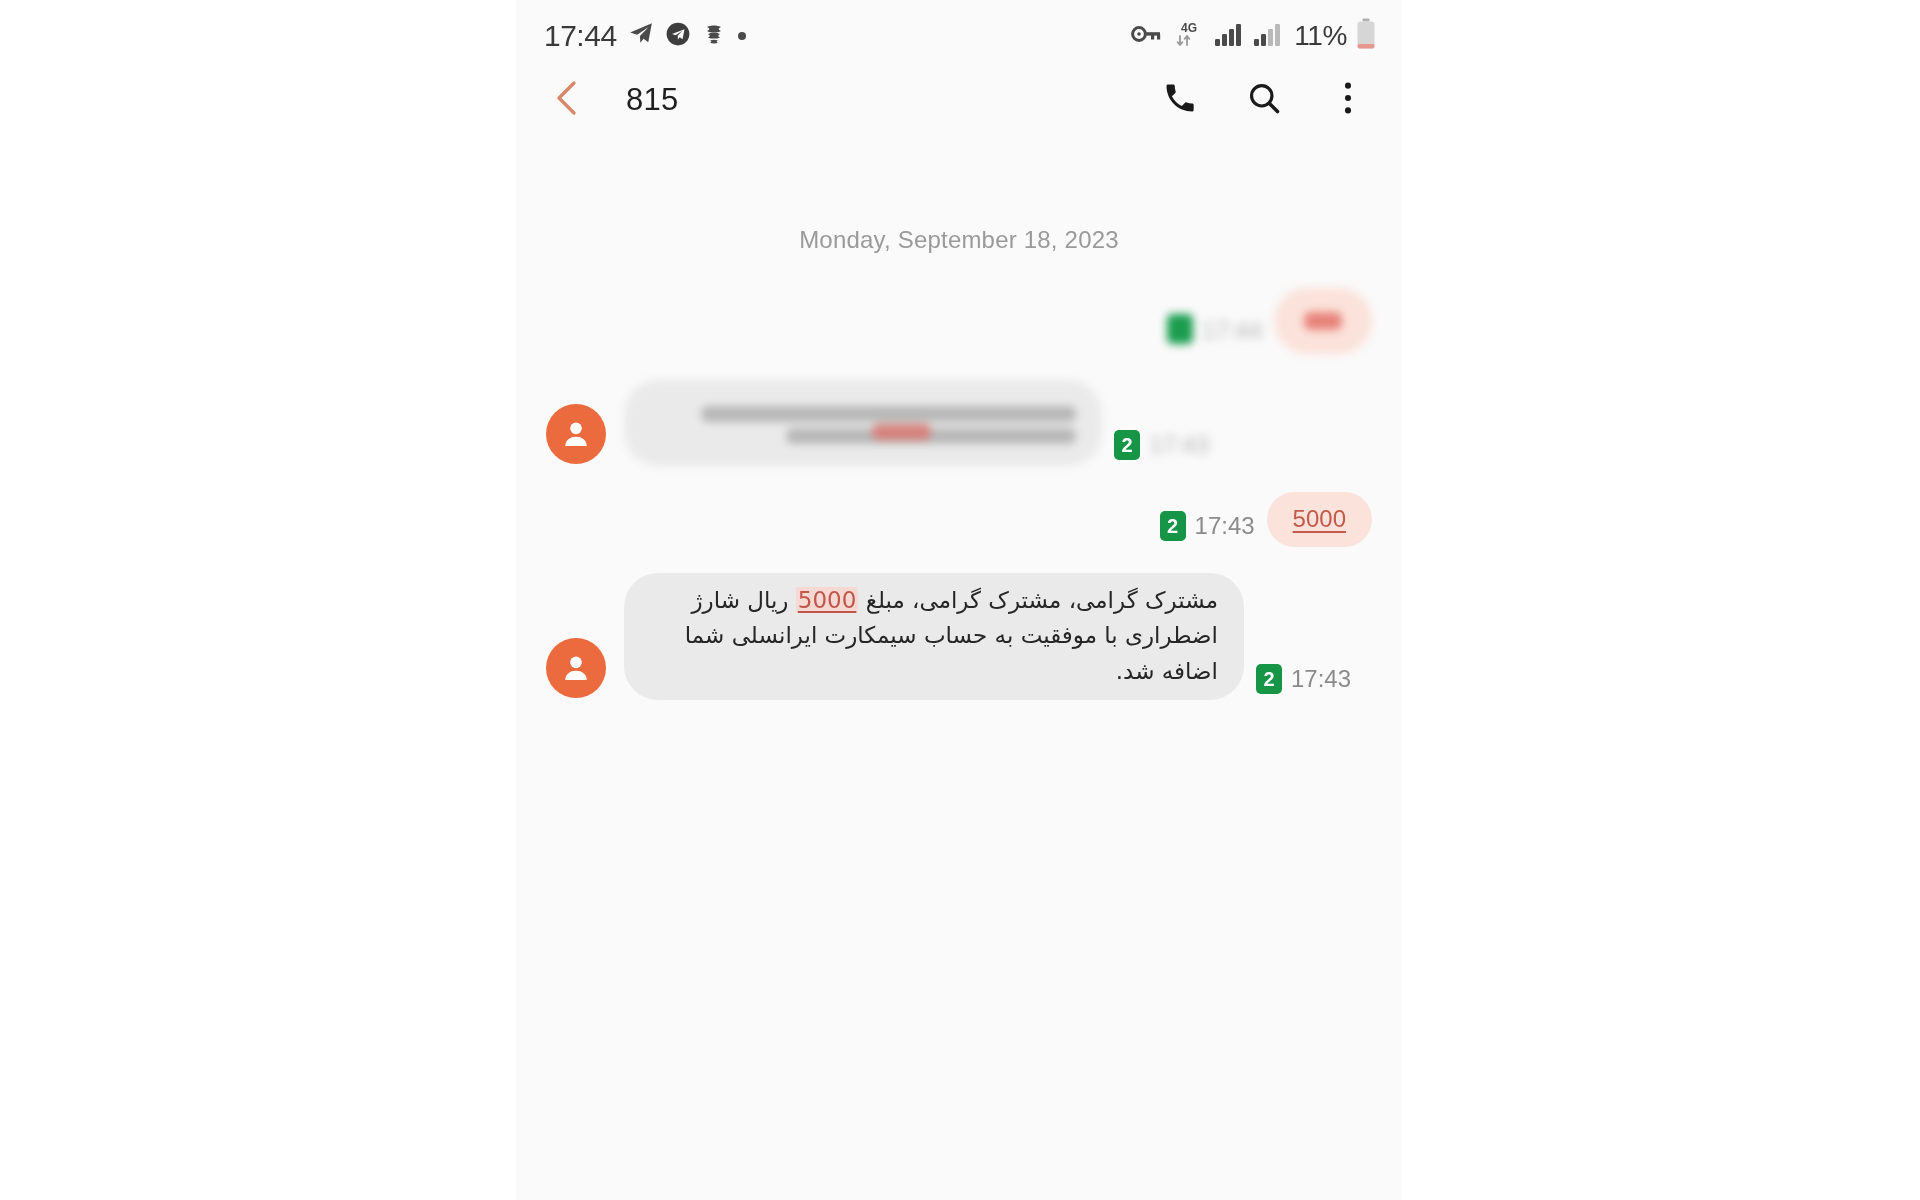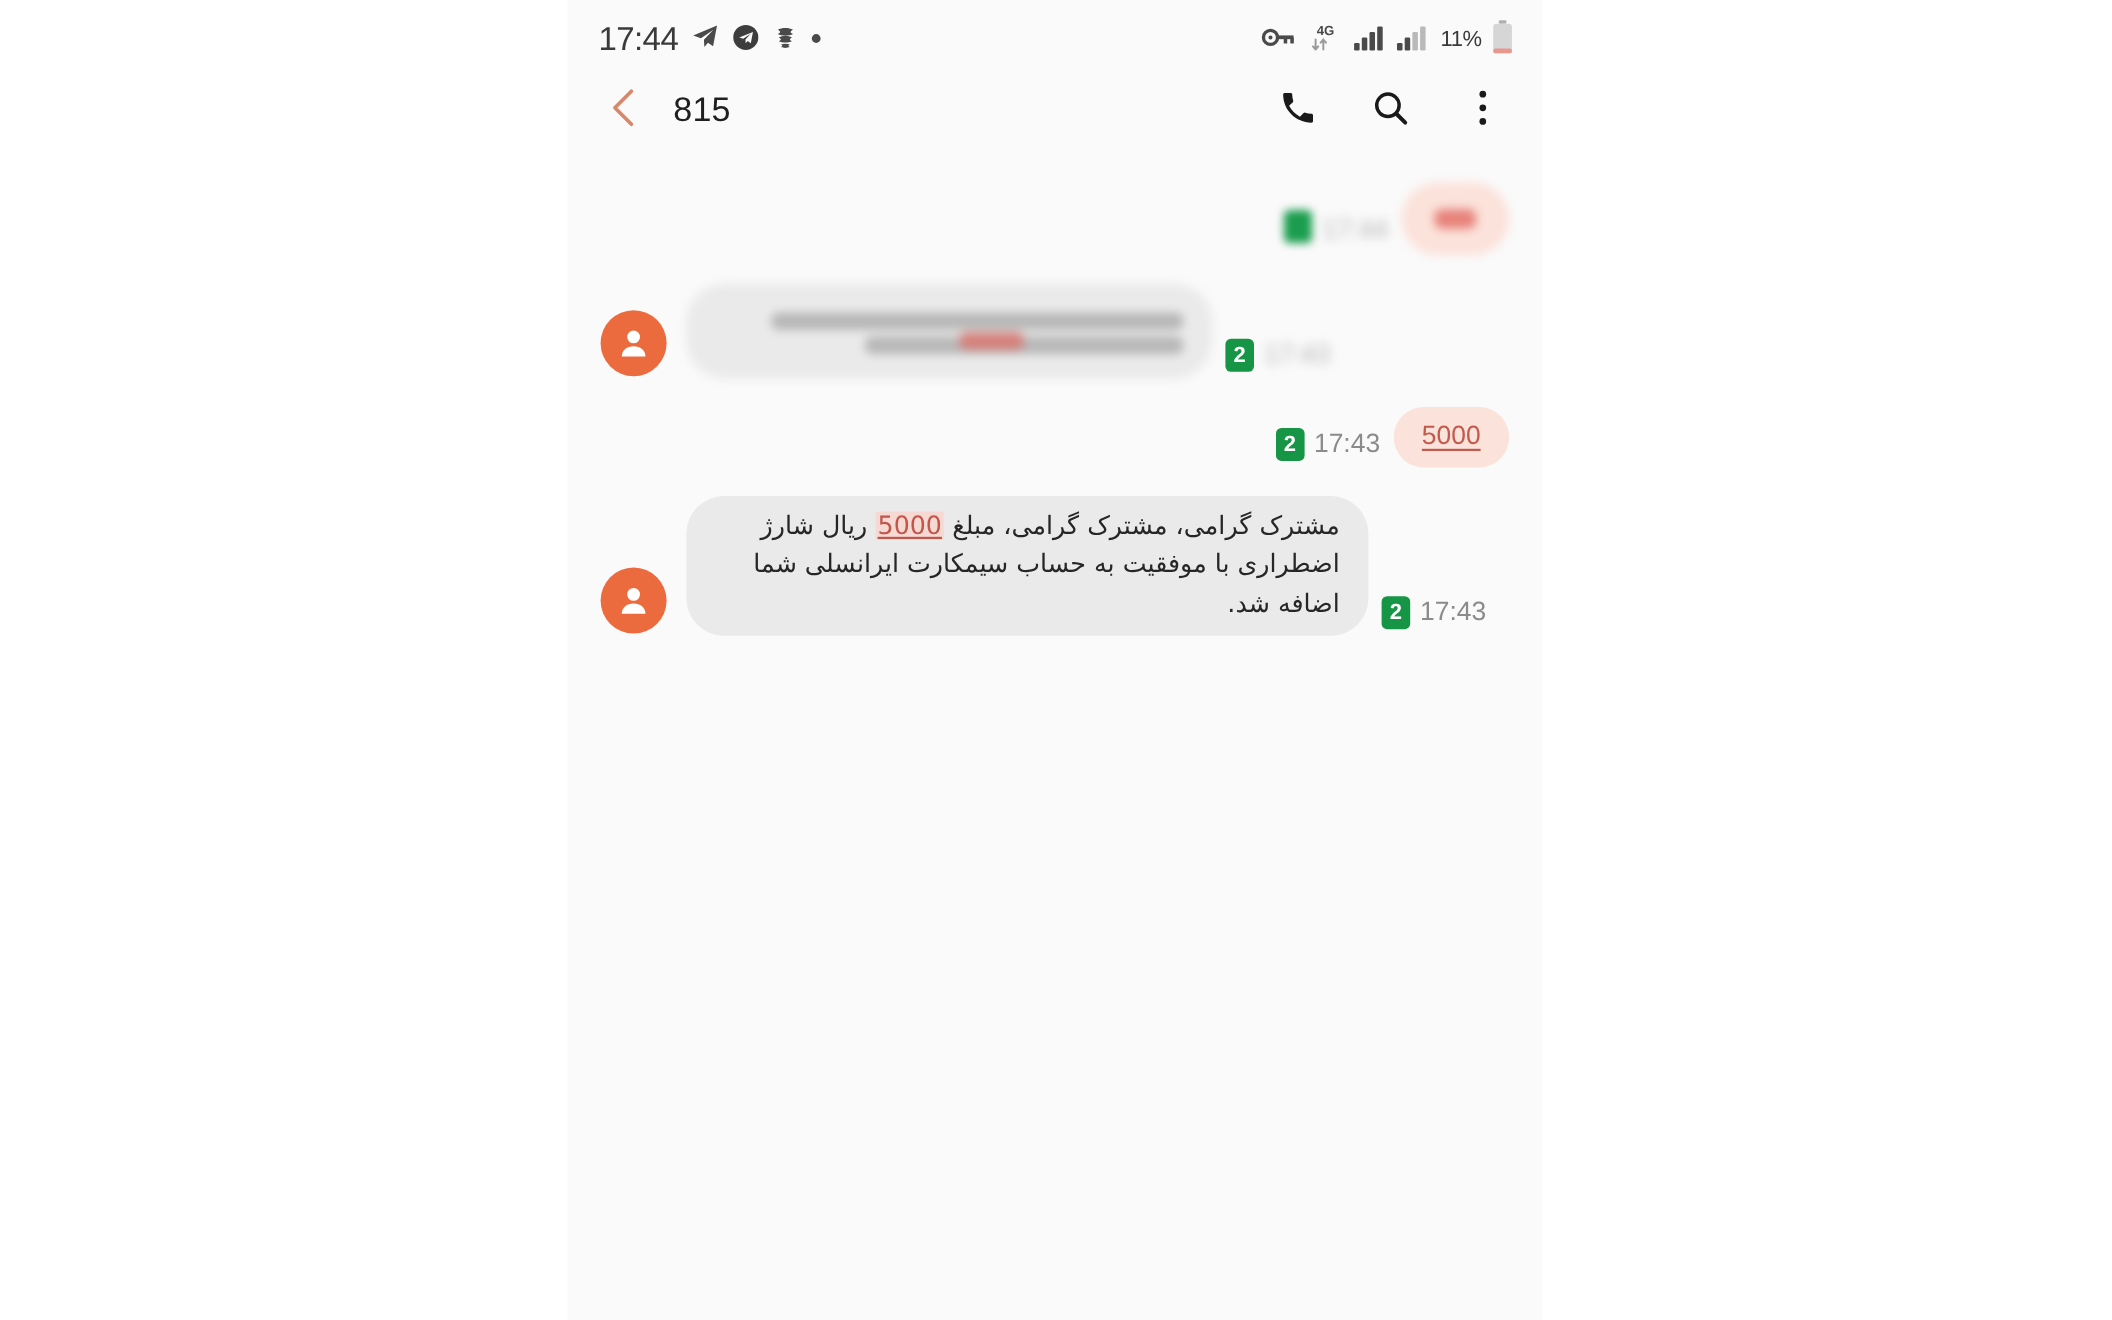--- a/index.html
+++ b/index.html
@@ -52,21 +52,21 @@
     font-family: "Liberation Sans", sans-serif;
   }
   .sb-spacer { flex: 1; }
   .sb-right {
     display: flex;
     align-items: center;
     gap: 9px;
   }
   .sb-ico { display: block; }
   .sb-batt-pct {
-    font-size: 20px;
+    font-size: 28px;
     color: #3a3a3a;
     letter-spacing: -0.4px;
     margin-left: 2px;
   }
 
   
   .appbar {
     height: 88px;
     display: flex;
     align-items: center;
@@ -74,21 +74,21 @@
     background: #fafafa;
   }
   .back-btn {
     width: 46px; height: 46px;
     display: flex; align-items: center; justify-content: center;
     cursor: pointer;
   }
   .title {
     font-size: 31px;
     color: #1f1f1f;
-    margin-left: 22px;
+    margin-left: 36px;
     letter-spacing: 0.2px;
   }
   .appbar-spacer { flex: 1; }
   .appbar-actions {
     display: flex;
     align-items: center;
     gap: 40px;
     padding-right: 10px;
   }
   .ab-btn {
@@ -373,20 +373,21 @@
           </span>
         </div>
       </div>
     </div>
 
     <div class="quickrow">
     </div>
 
     <div class="thread">
 
+      <div class="date-divider">Monday, September 18, 2023</div>
 
       <div class="msg-row out">
         <div class="meta">
           <span>
             <svg width="26" height="30" viewBox="0 0 26 30" style="filter:blur(4px)">
               <rect x="0" y="0" width="26" height="30" rx="5" fill="#1a9d4e"></rect>
             </svg>
           </span>
           <span class="stamp blur">17:44</span>
         </div>

